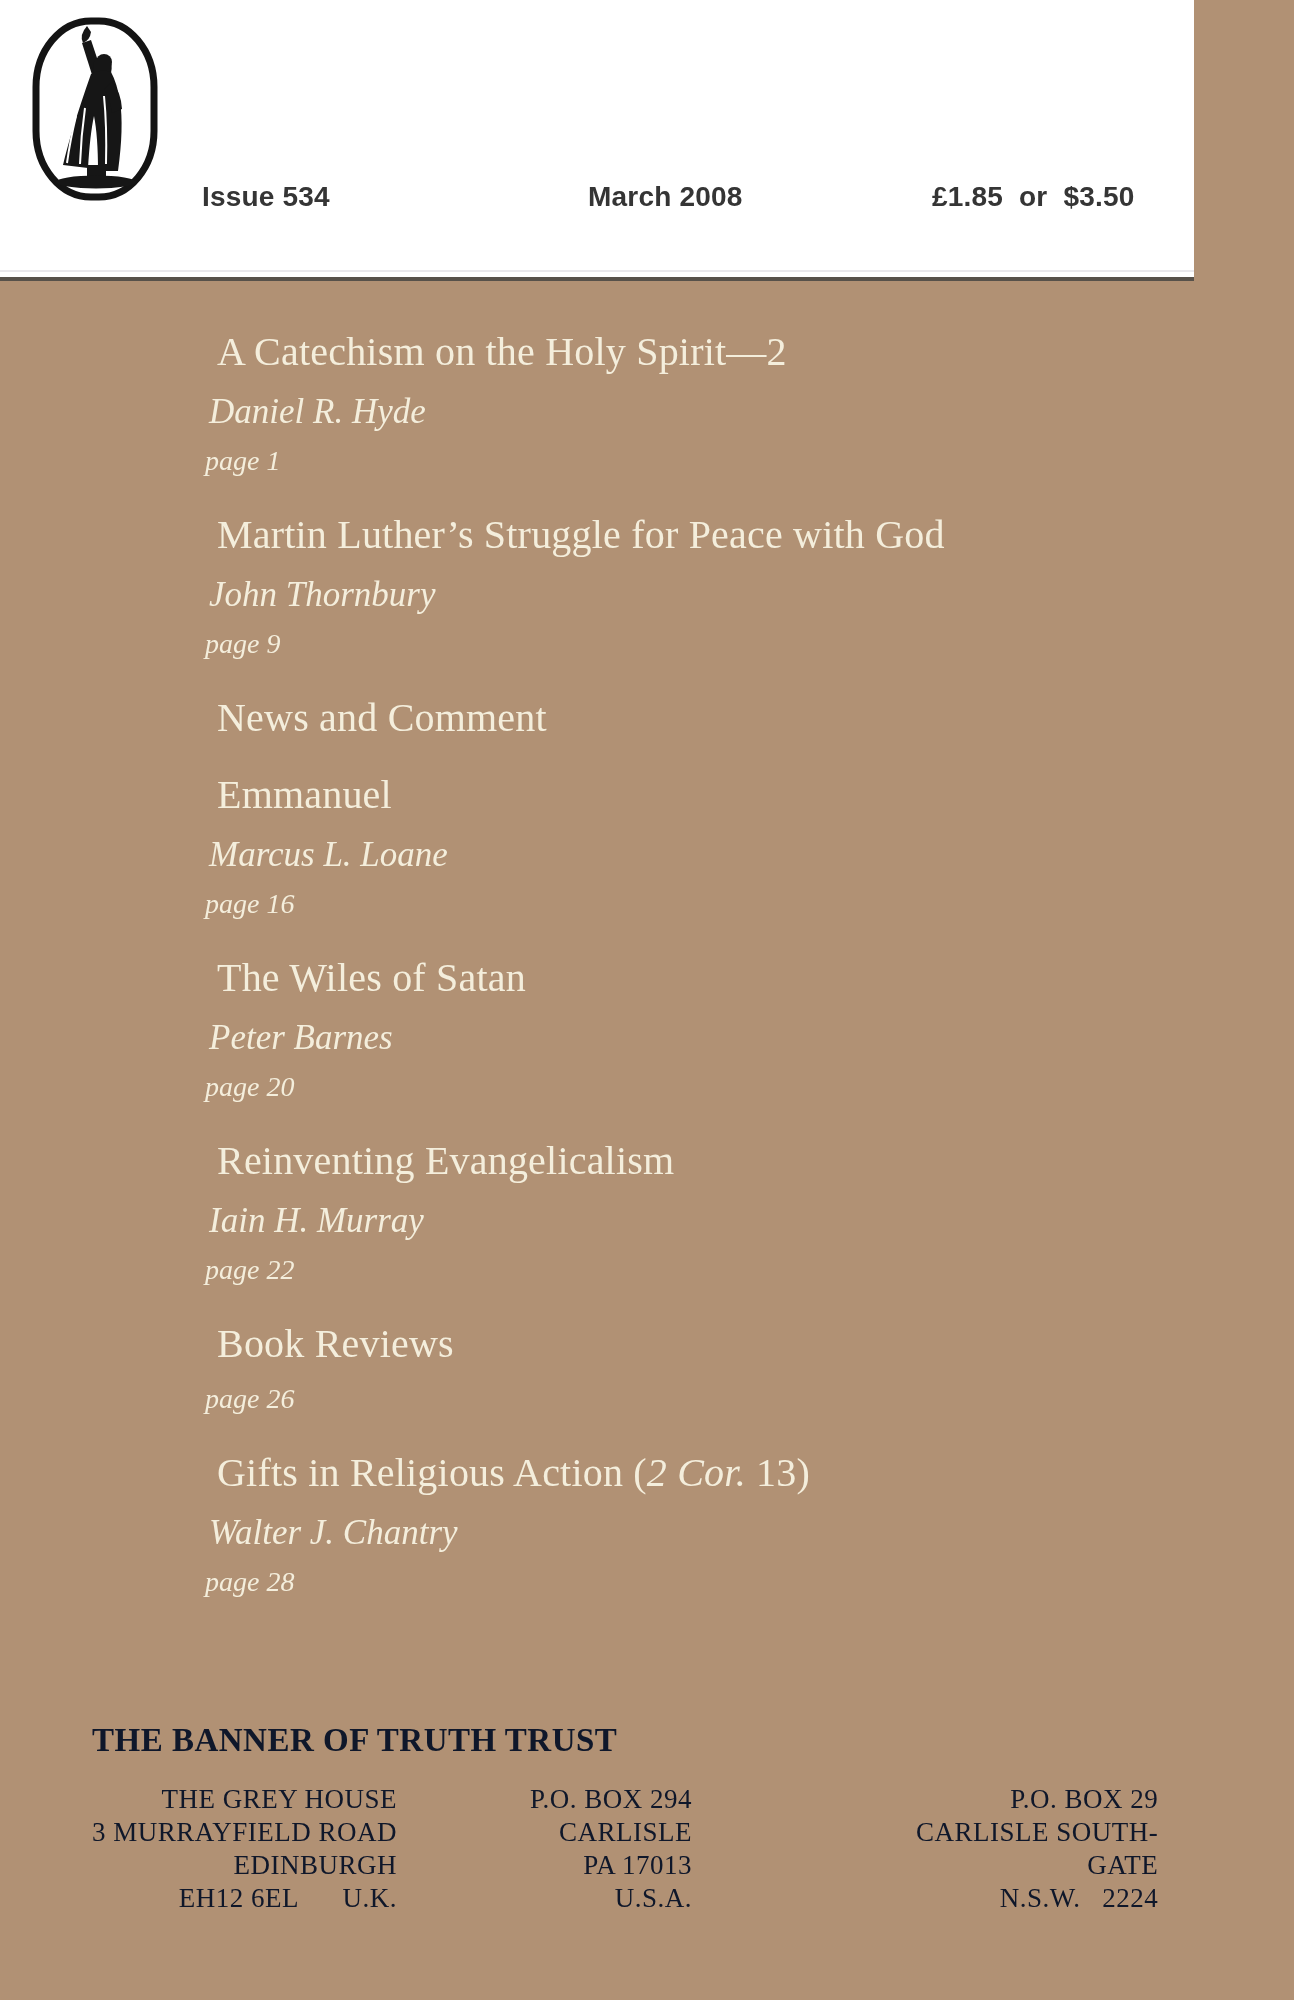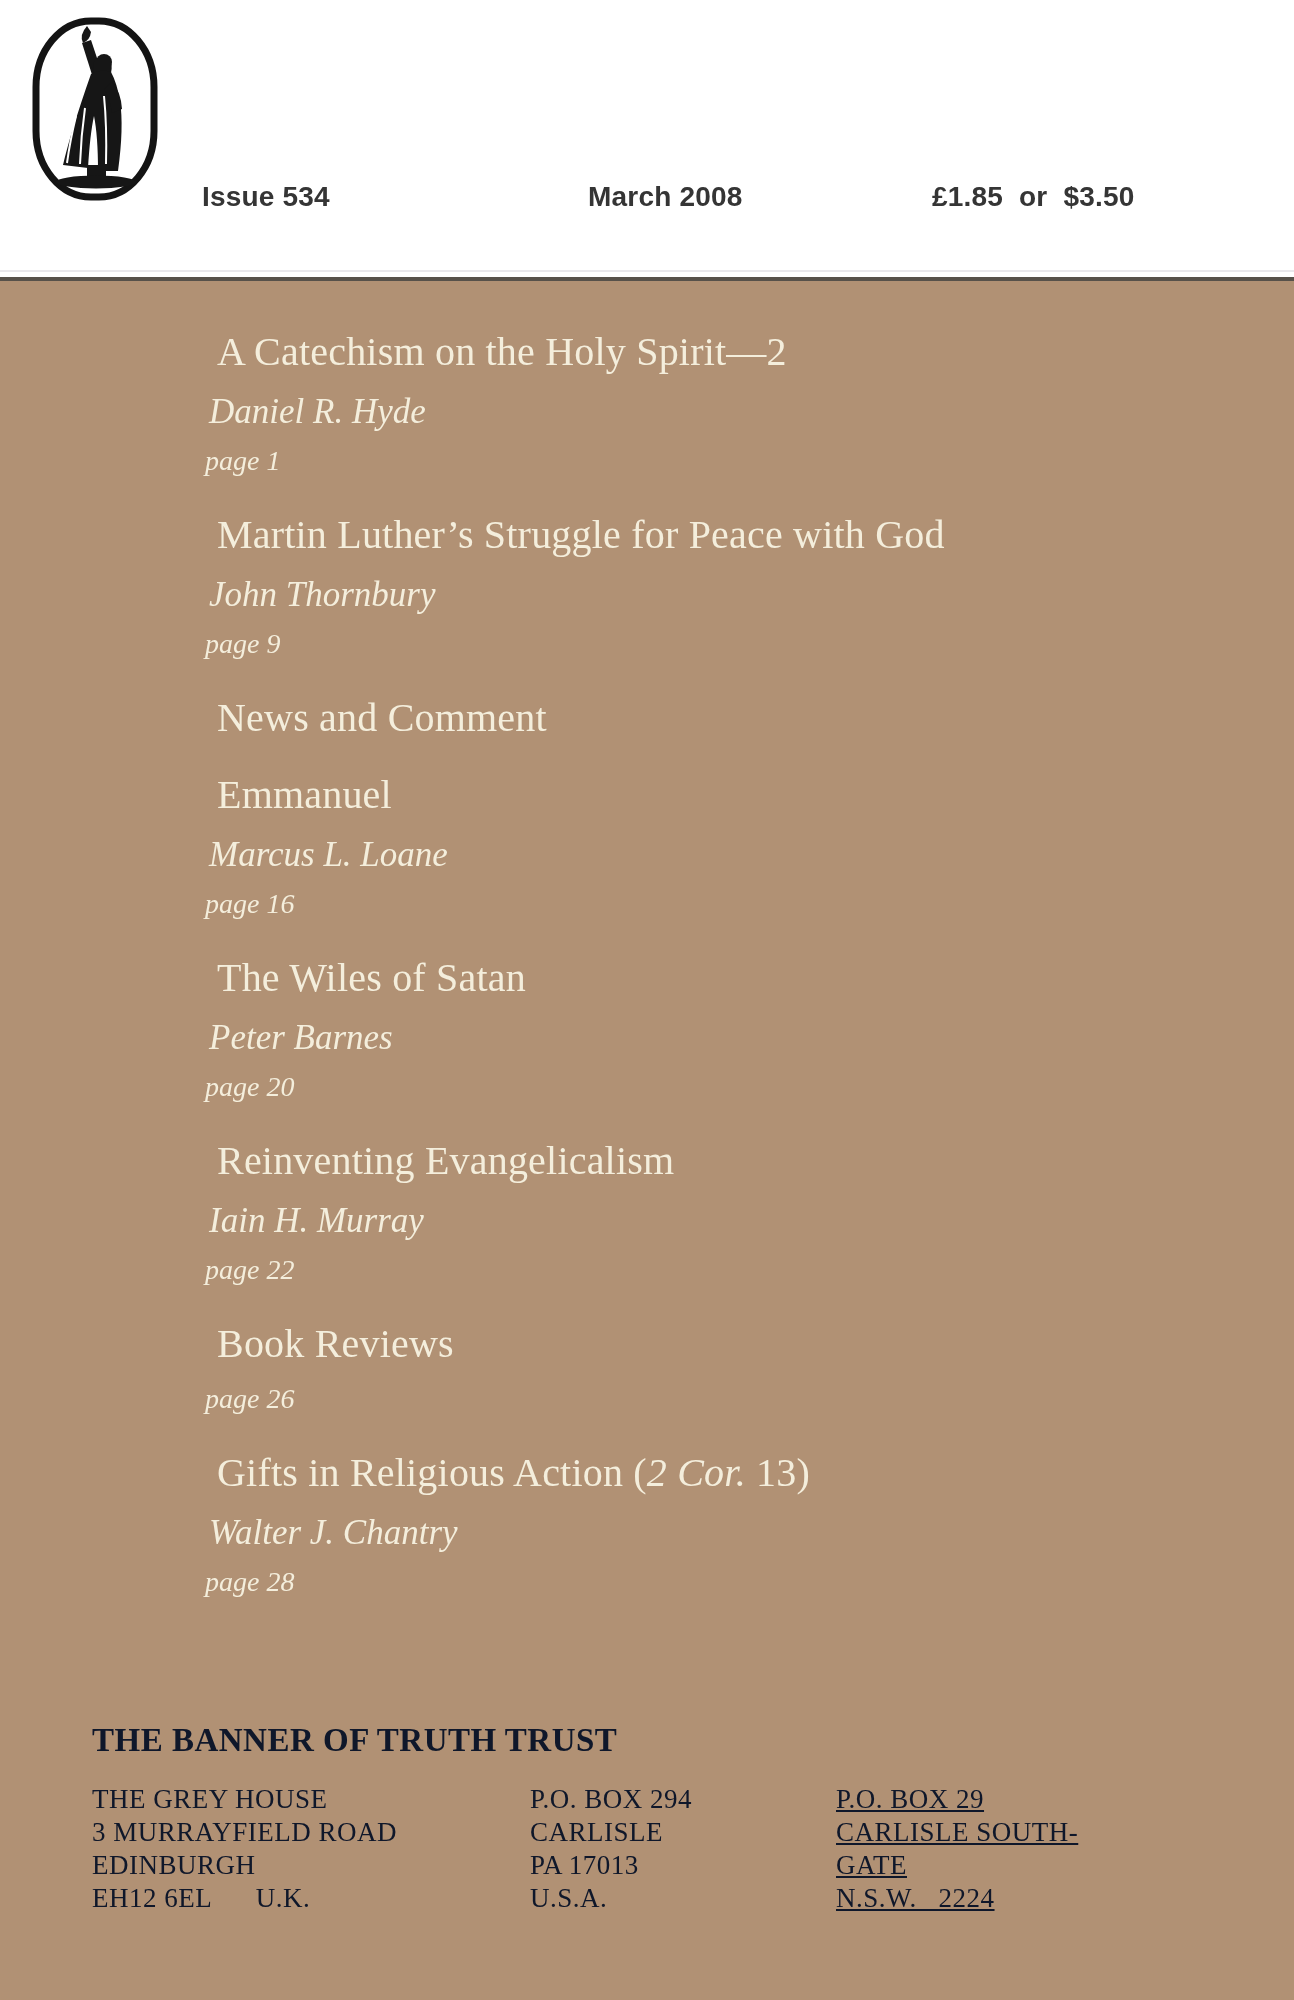--- a/index.html
+++ b/index.html
@@ -10,21 +10,21 @@
     margin: 0 auto;
     background: #b19174;
     overflow: hidden;
     font-family: "Liberation Serif", serif;
   }
 
   
   .masthead {
     position: absolute;
     left: 0; top: 0;
-    width: 1294px;
+    width: 1194px;
     height: 277px;
     background: #ffffff;
     border-bottom: 4px solid #57514a;
   }
   .faint-rule {
     position: absolute;
     left: 0; bottom: 5px;
     width: 100%; height: 2px;
     background: #e9e8ec;
   }
@@ -86,25 +86,25 @@
     width: 1150px;
     color: #0f172a;
   }
   .org-name {
     margin: 0;
     font-weight: 700;
     font-size: 33px;
     line-height: 36px;
     letter-spacing: 0.5px;
   }
-  .addr-row { position: relative; margin-top: 25px; height: 180px; }
+  .addr-row { position: relative; margin-top: 25px; height: 180px; text-align: right; }
   .addr-col { position: absolute; top: 0; }
   .addr-col-1 { left: 0; }
   .addr-col-2 { left: 438px; }
-  .addr-col-3 { left: 744px; text-decoration: underline; }
+  .addr-col-3 { left: 824px; }
   .addr-line {
     margin: 0;
     font-size: 27px;
     line-height: 33px;
     letter-spacing: 0.5px;
     white-space: nowrap;
   }
 </style>
 </head>
 <body>

